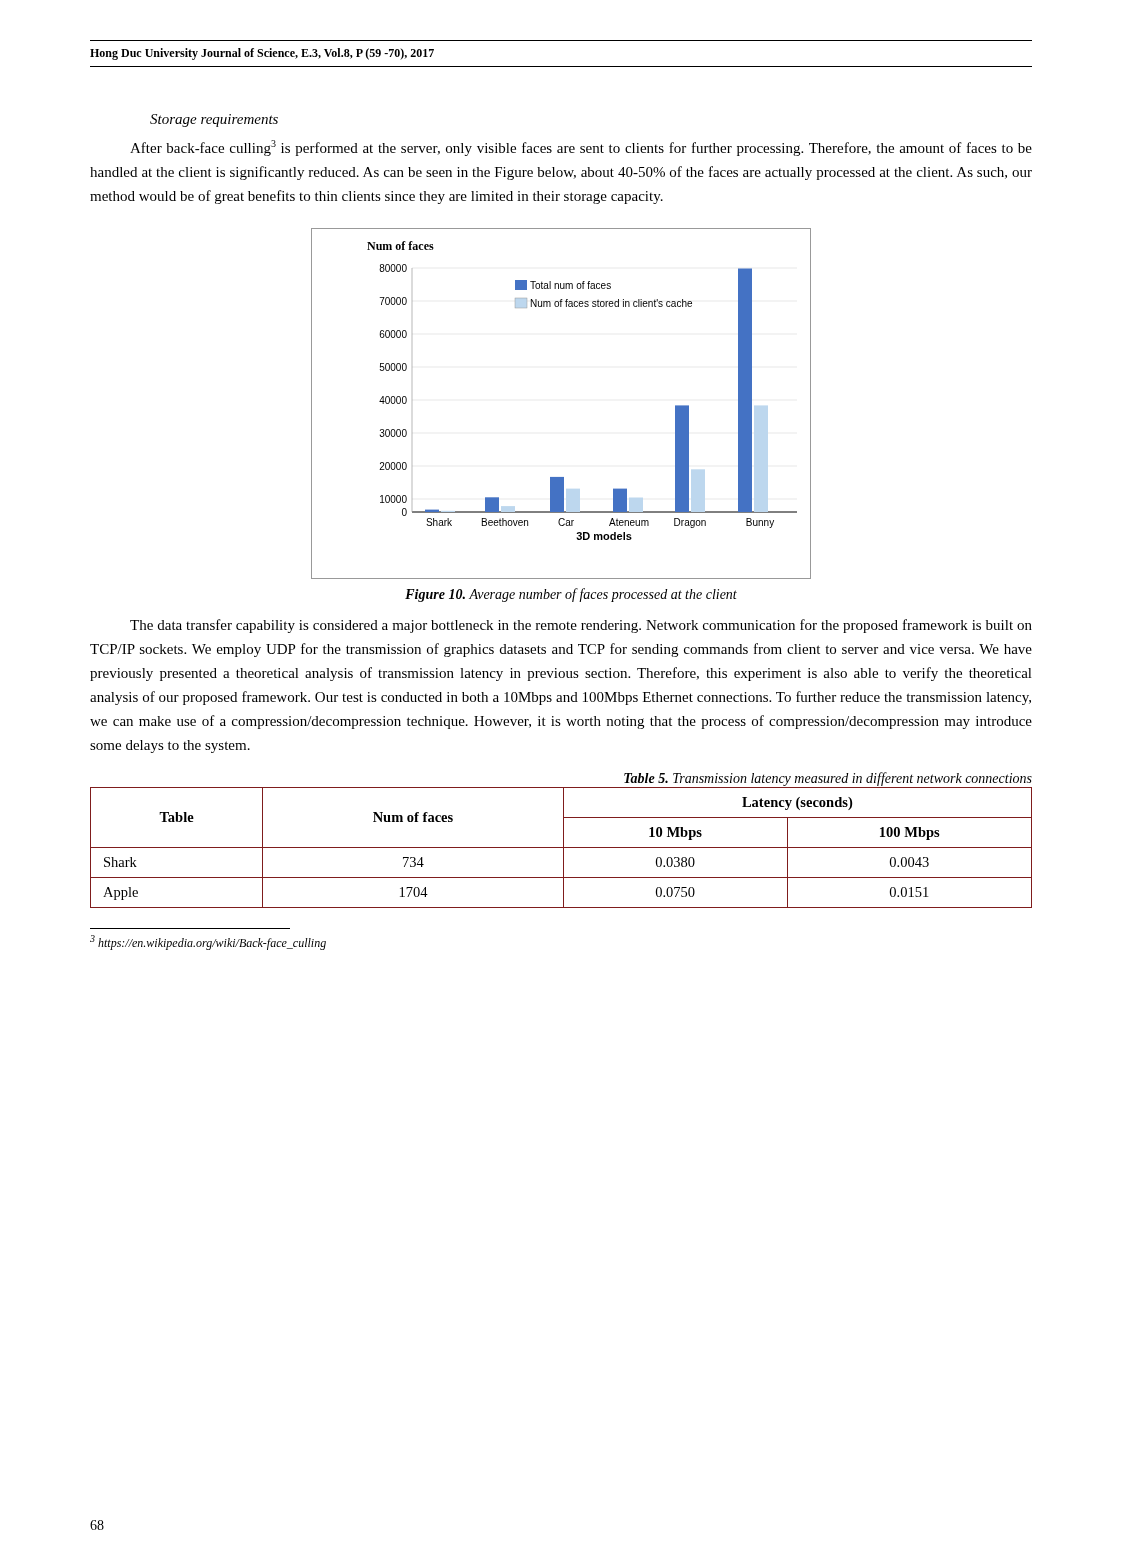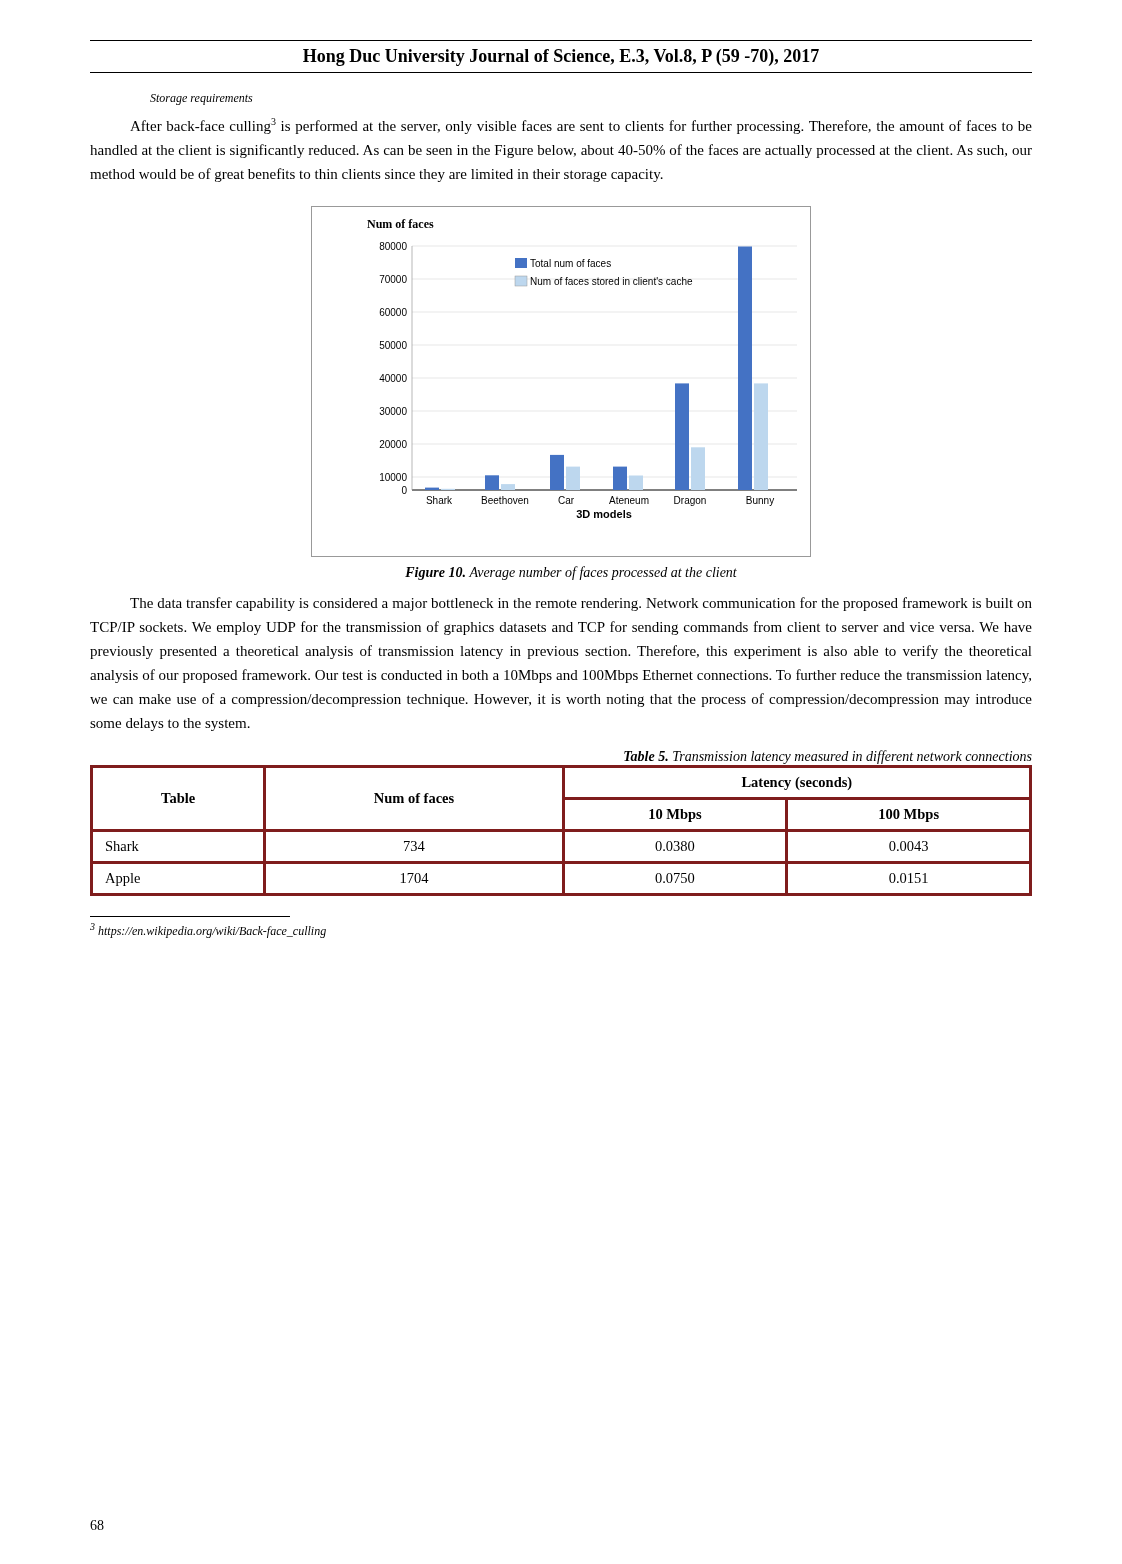--- a/index.html
+++ b/index.html
@@ -14,29 +14,28 @@
     }
     .page {
       width: 1122px;
       min-height: 1564px;
       padding: 40px 90px 60px 90px;
       position: relative;
     }
     .header-bar {
       border-top: 1.5px solid #000;
       border-bottom: 1.5px solid #000;
-      text-align: center;
       padding: 5px 0;
-      font-size: 18px;
-      font-weight: bold;
-      margin-bottom: 18px;
+      font-size: 12px;
+      font-weight: bold;
+      margin-bottom: 44px;
     }
     .section-heading {
       font-style: italic;
-      font-size: 12px;
+      font-size: 15px;
       margin-left: 60px;
       margin-bottom: 8px;
     }
     .body-text {
       font-size: 15px;
       text-align: justify;
       line-height: 1.6;
       margin-bottom: 14px;
     }
     .figure-container {
@@ -86,21 +85,21 @@
     .table-caption span {
       font-style: italic;
     }
     table.data-table {
       width: 100%;
       border-collapse: collapse;
       font-size: 14.5px;
       margin-bottom: 20px;
     }
     table.data-table th, table.data-table td {
-      border: 3px solid #7f1d1d;
+      border: 1px solid #7f1d1d;
       padding: 6px 12px;
       text-align: center;
     }
     table.data-table th {
       font-weight: bold;
     }
     table.data-table .left-align {
       text-align: left;
     }
     .footnote-line {

